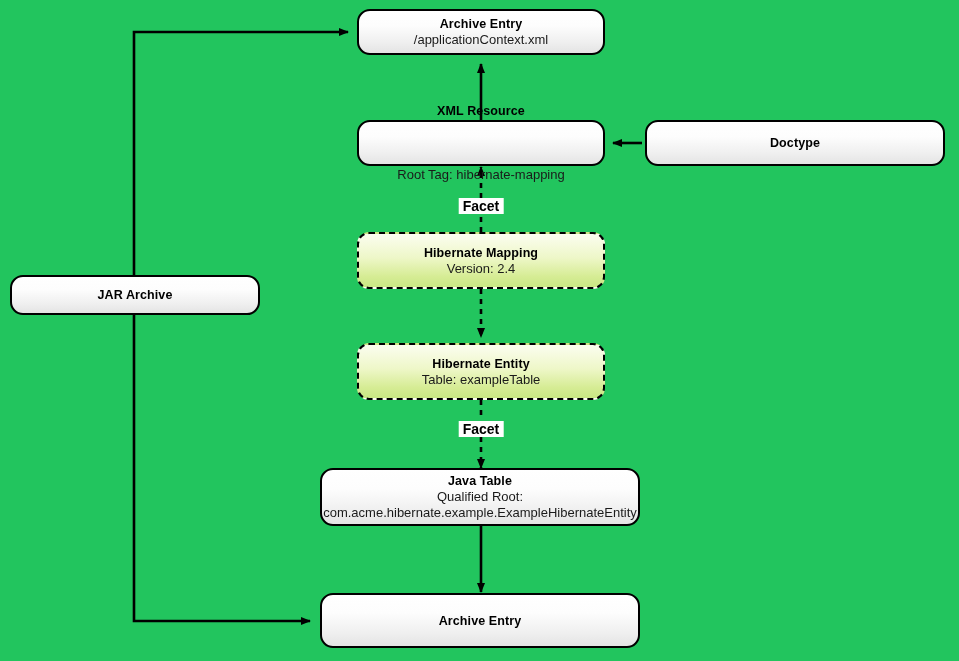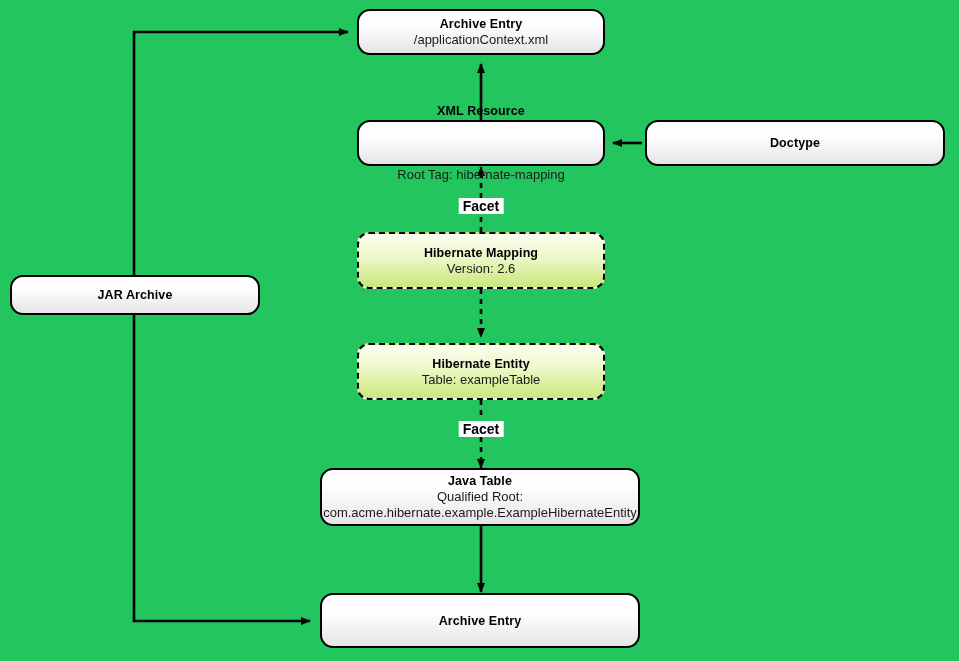--- a/index.html
+++ b/index.html
@@ -126,21 +126,21 @@
     <div class="node-title">XML Resource</div>
     <div class="node-sub">Root Tag: hibernate-mapping</div>
   </div>
 
   <div class="node gray" style="left:645px; top:120px; width:300px; height:46px;">
     <div class="node-title">Doctype</div>
   </div>
 
   <div class="node facet" style="left:357px; top:232px; width:248px; height:57px;">
     <div class="node-title">Hibernate Mapping</div>
-    <div class="node-sub">Version: 2.6</div>
+    <div class="node-sub">Version: 2.4</div>
   </div>
 
   <div class="node facet" style="left:357px; top:343px; width:248px; height:57px;">
     <div class="node-title">Hibernate Entity</div>
     <div class="node-sub">Table: exampleTable</div>
   </div>
 
   <div class="node gray" style="left:320px; top:468px; width:320px; height:58px;">
     <div class="node-title">Java Table</div>
     <div class="node-sub">Qualified Root:</div>

